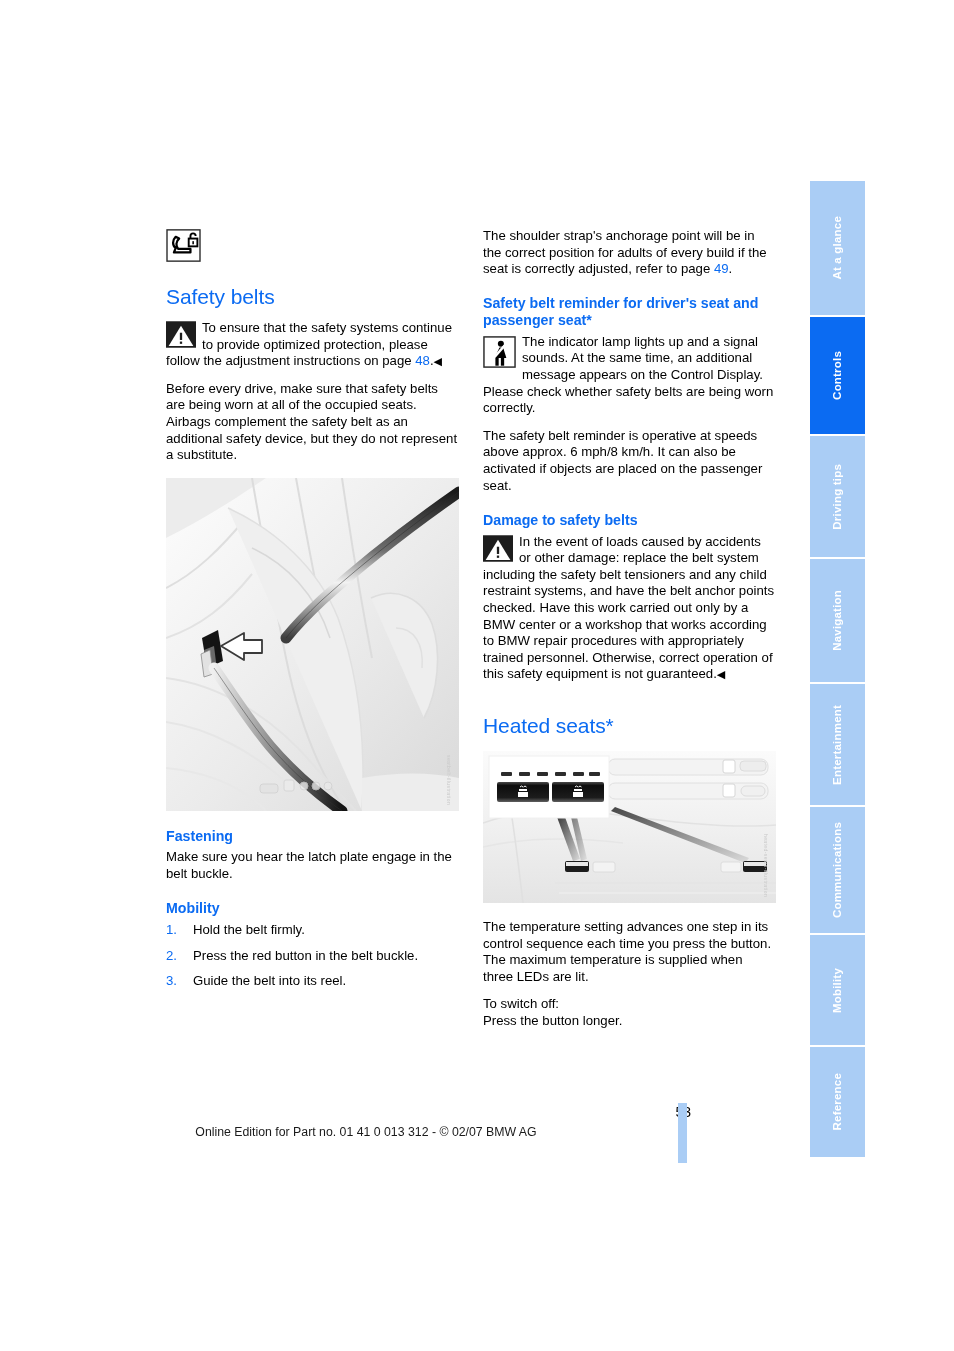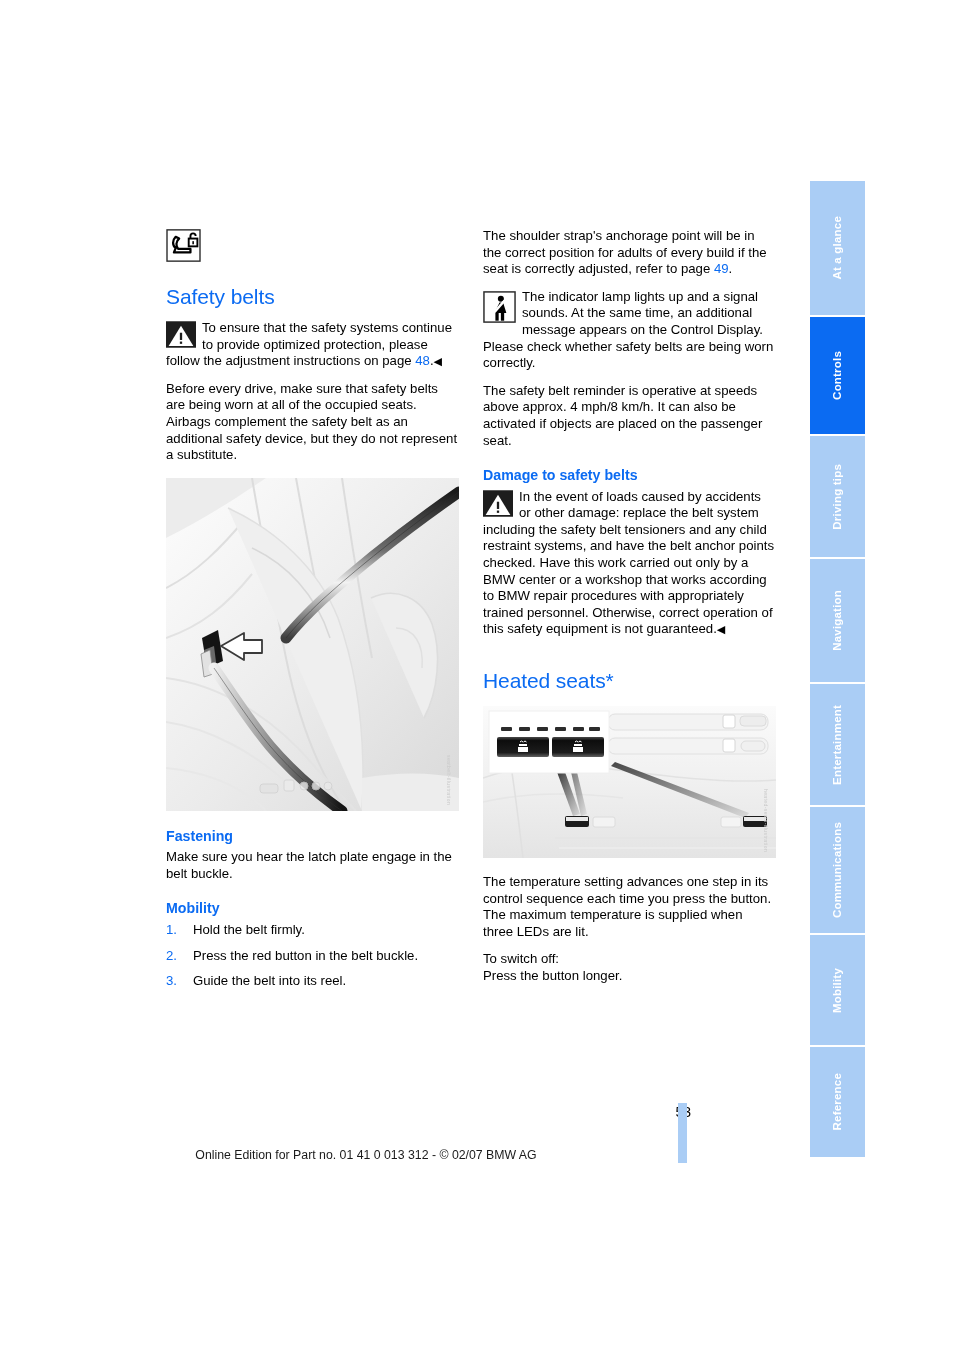--- a/index.html
+++ b/index.html
@@ -158,21 +158,21 @@
     position: absolute;
     right: 119px;
     top: 0;
     font-size: 14px;
     line-height: 16px;
     text-align: right;
   }
   #footer-line {
     position: absolute;
     left: 0;
-    top: 44px;
+    top: 21px;
     width: 732px;
     text-align: center;
     font-size: 12.3px;
     color: #1a1a1a;
   }
   #footer-bar {
     position: absolute;
     left: 678px;
     top: 1103px;
     width: 9px;
@@ -323,37 +323,38 @@
         <span class="num">3.</span>
         <span>Guide the belt into its reel.</span>
       </li>
     </ol>
   </div>
 
   <div class="col" id="col-right">
 
     <p><span>The shoulder strap's anchorage point will be in the correct position for adults of every build if the seat is correctly adjusted, refer to page </span><span class="pageref">49</span><span>.</span></p>
 
+    <h2 class="sub" style="margin-top:17px">Safety belt reminder for driver's seat and passenger seat*</h2>
 
     <div class="iconblock">
       <span class="ibox" style="width:33px;height:32px;margin-top:2px">
         <svg class="icn" viewBox="0 0 36 35" xmlns="http://www.w3.org/2000/svg">
           <rect x="1" y="1" width="34" height="33" fill="#ffffff" stroke="#2b2b2b" stroke-width="1.6"></rect>
           <circle cx="19.5" cy="8.5" r="3.3" fill="#000000"></circle>
           <path d="M18 12.5 L12.5 24 L25.5 24 L22 12.5 Z" fill="#000000"></path>
           <path d="M23.5 10.5 L10.5 25.5" stroke="#ffffff" stroke-width="2.6" fill="none"></path>
           <rect x="13.5" y="24" width="3.6" height="8.5" fill="#000000"></rect>
           <rect x="19.5" y="24" width="3.6" height="8.5" fill="#000000"></rect>
         </svg>
       </span>
       <p>The indicator lamp lights up and a signal sounds. At the same time, an additional message appears on the Control Display. Please check whether safety belts are being worn correctly.</p>
       <div style="clear:both"></div>
     </div>
 
-    <p>The safety belt reminder is operative at speeds above approx. 4 mph/8 km/h. It can also be activated if objects are placed on the passenger seat.</p>
+    <p>The safety belt reminder is operative at speeds above approx. 6 mph/8 km/h. It can also be activated if objects are placed on the passenger seat.</p>
 
     <h2 class="sub">Damage to safety belts</h2>
 
     <div class="iconblock">
       <span class="ibox" style="width:30px;height:27px">
         <svg class="icn" viewBox="0 0 34 30" xmlns="http://www.w3.org/2000/svg">
           <rect x="0" y="0" width="34" height="30" fill="#1d1d1d"></rect>
           <path d="M17 5 L31 28 L3 28 Z" fill="#ffffff"></path>
           <rect x="15.7" y="13" width="2.6" height="8.2" fill="#1d1d1d"></rect>
           <rect x="15.7" y="23" width="2.6" height="2.6" fill="#1d1d1d"></rect>

